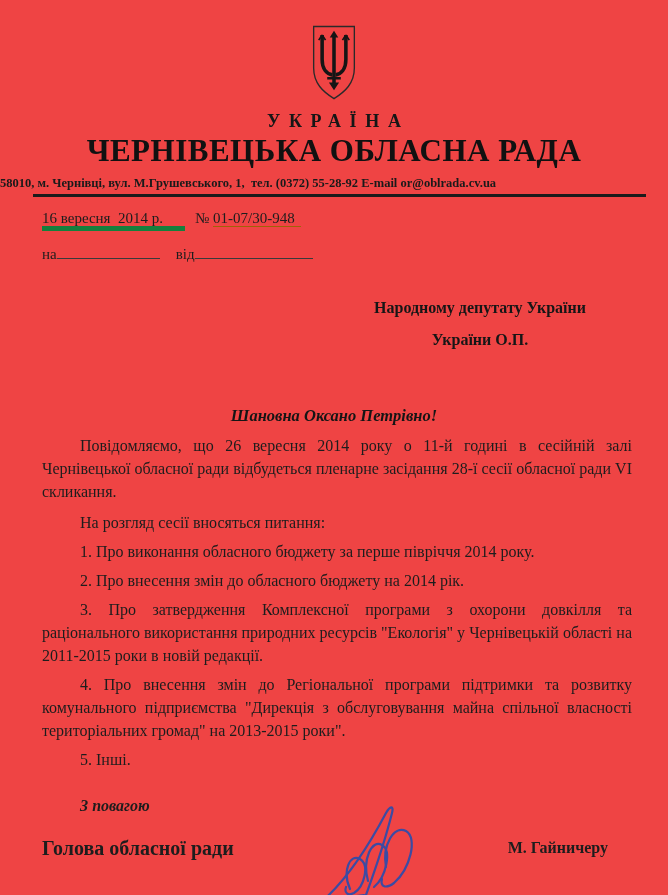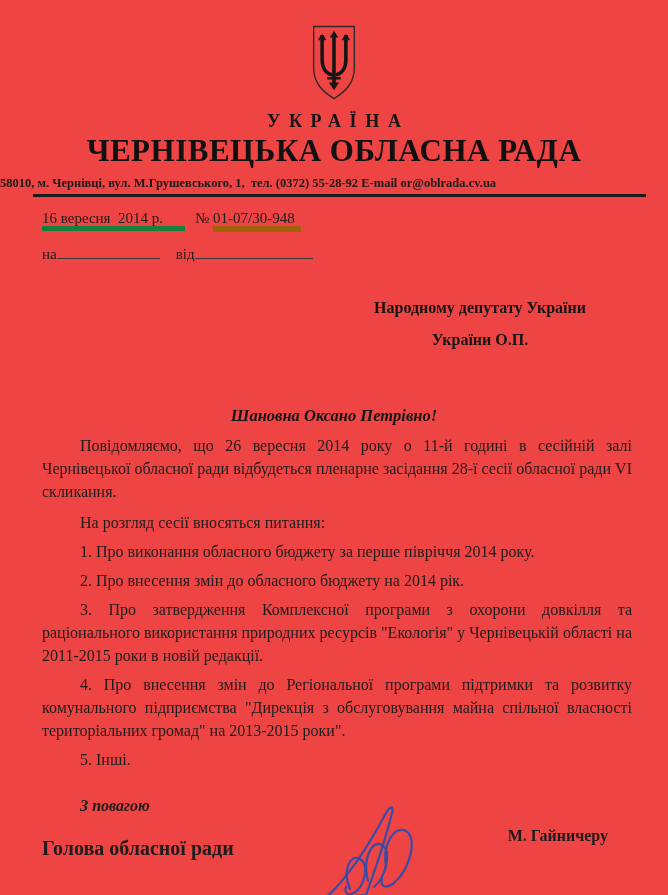--- a/index.html
+++ b/index.html
@@ -43,21 +43,21 @@
   }
   .head-rule {
     margin: 3px 22px 0 33px;
     border-top: 3px solid #1b1b1b;
     height: 0;
   }
   
   .ref-line { margin: 13px 0 0 42px; font-size: 15px; }
   .ref-date { border-bottom: 5px solid #15803d; padding-right: 22px; white-space: pre; }
   .ref-no-label { margin-left: 10px; }
-  .ref-number { border-bottom: 6px solid #a16207; padding-right: 6px; }
+  .ref-number { border-bottom: 1px solid #a16207; padding-right: 6px; }
   .ref-line2 { margin: 17px 0 0 42px; font-size: 15px; }
   .blank-line { display: inline-block; border-bottom: 1px solid #3a3a3a; height: 15px; vertical-align: baseline; }
   .blank-na { width: 103px; }
   .blank-vid { width: 118px; }
   .vid-label { margin-left: 16px; }
   
   .addressee {
     width: 262px;
     margin: 36px 0 0 349px;
     text-align: center;
@@ -86,21 +86,21 @@
   .item5 { text-align: left; }
   
   .closing {
     margin: 26px 0 0 80px;
     font-weight: bold;
     font-style: italic;
     font-size: 16px;
   }
   .sig-row { position: relative; height: 130px; margin-top: 8px; }
   .sig-title { position: absolute; left: 42px; top: 14px; font-weight: bold; font-size: 20px; text-align: center; }
-  .sig-name { position: absolute; right: 60px; top: 4px; font-weight: bold; font-size: 16px; }
+  .sig-name { position: absolute; right: 60px; top: 16px; font-weight: bold; font-size: 16px; }
   .sig-ink { position: absolute; left: 316px; top: -22px; }
 </style>
 </head>
 <body>
 
 <div class="page">
 
   <div class="emblem-wrap">
     <svg class="emblem" width="56" height="78" viewBox="0 0 64 92" aria-hidden="true">
       <path d="M8,3 H56 V52 C56,70 45,80 32,88 C19,80 8,70 8,52 Z" fill="none" stroke="#2a2a2a" stroke-width="1.6"></path>

